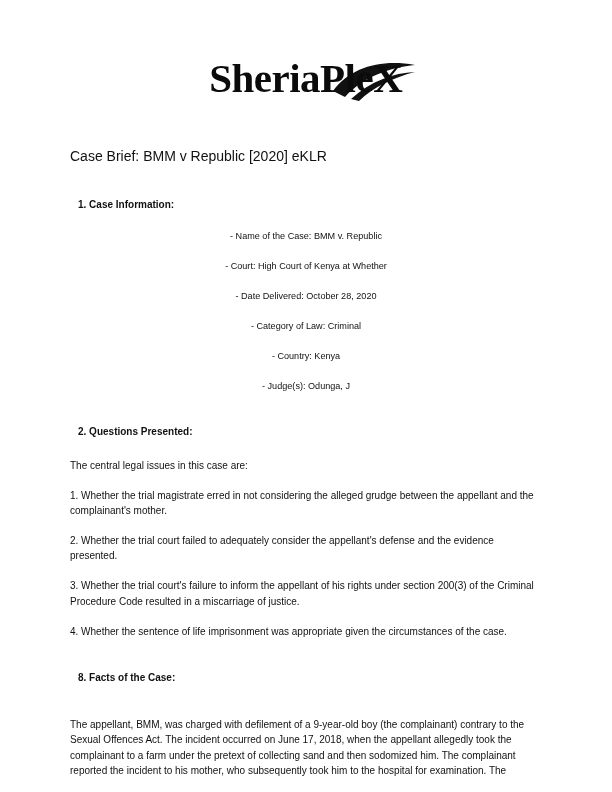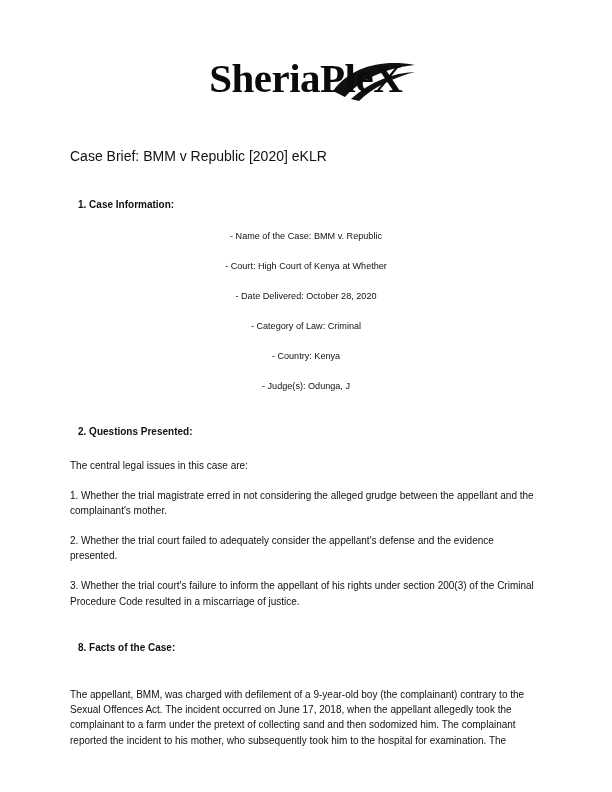--- a/index.html
+++ b/index.html
@@ -122,18 +122,19 @@
     <p class="meta-line">- Date Delivered: October 28, 2020</p>
     <p class="meta-line">- Category of Law: Criminal</p>
     <p class="meta-line">- Country: Kenya</p>
     <p class="meta-line">- Judge(s): Odunga, J</p>
 
     <p class="section-heading spaced-top">2. Questions Presented:</p>
     <p class="para">The central legal issues in this case are:</p>
     <p class="para">1. Whether the trial magistrate erred in not considering the alleged grudge between the appellant and the complainant's mother.</p>
     <p class="para">2. Whether the trial court failed to adequately consider the appellant's defense and the evidence presented.</p>
     <p class="para">3. Whether the trial court's failure to inform the appellant of his rights under section 200(3) of the Criminal Procedure Code resulted in a miscarriage of justice.</p>
+    <p class="para">4. Whether the sentence of life imprisonment was appropriate given the circumstances of the case.</p>
 
     <p class="section-heading spaced-top">8. Facts of the Case:</p>
     <p class="para para-last">The appellant, BMM, was charged with defilement of a 9-year-old boy (the complainant) contrary to the Sexual Offences Act. The incident occurred on June 17, 2018, when the appellant allegedly took the complainant to a farm under the pretext of collecting sand and then sodomized him. The complainant reported the incident to his mother, who subsequently took him to the hospital for examination. The</p>
 
   </div>
 </div>
 
 </body></html>

